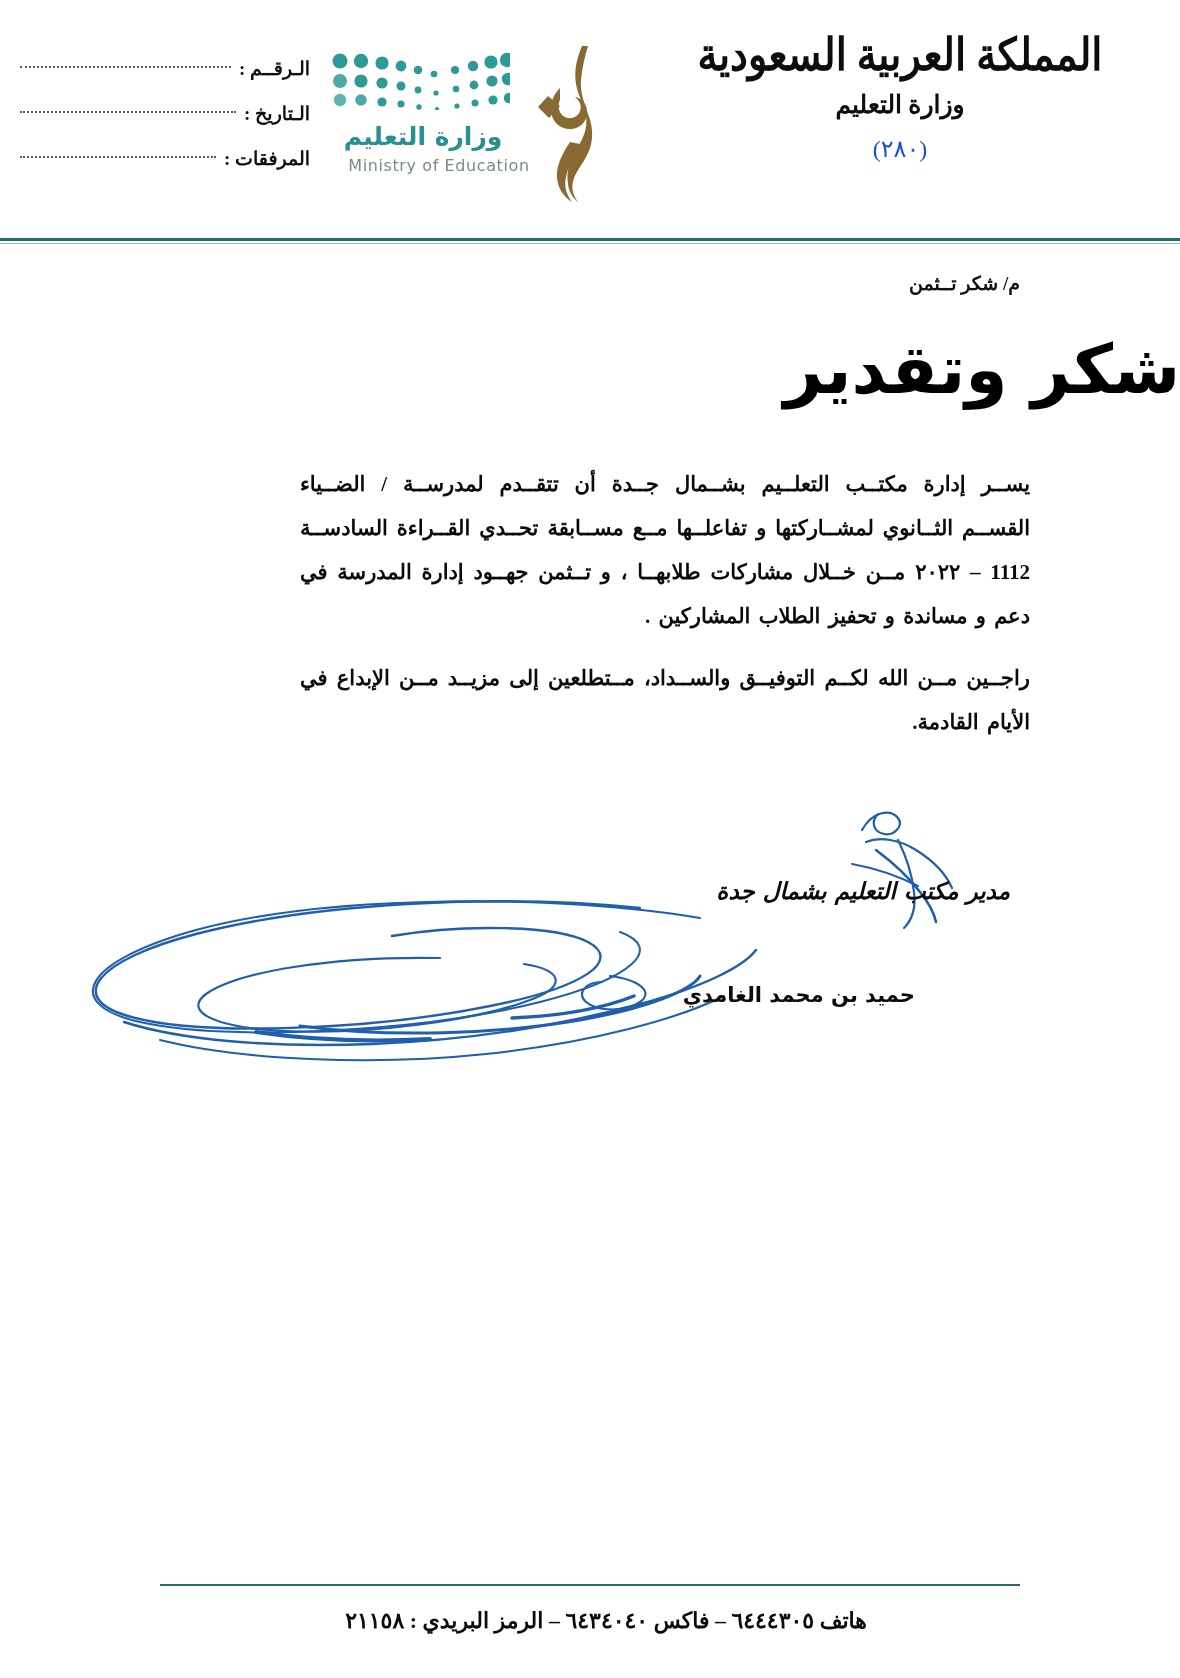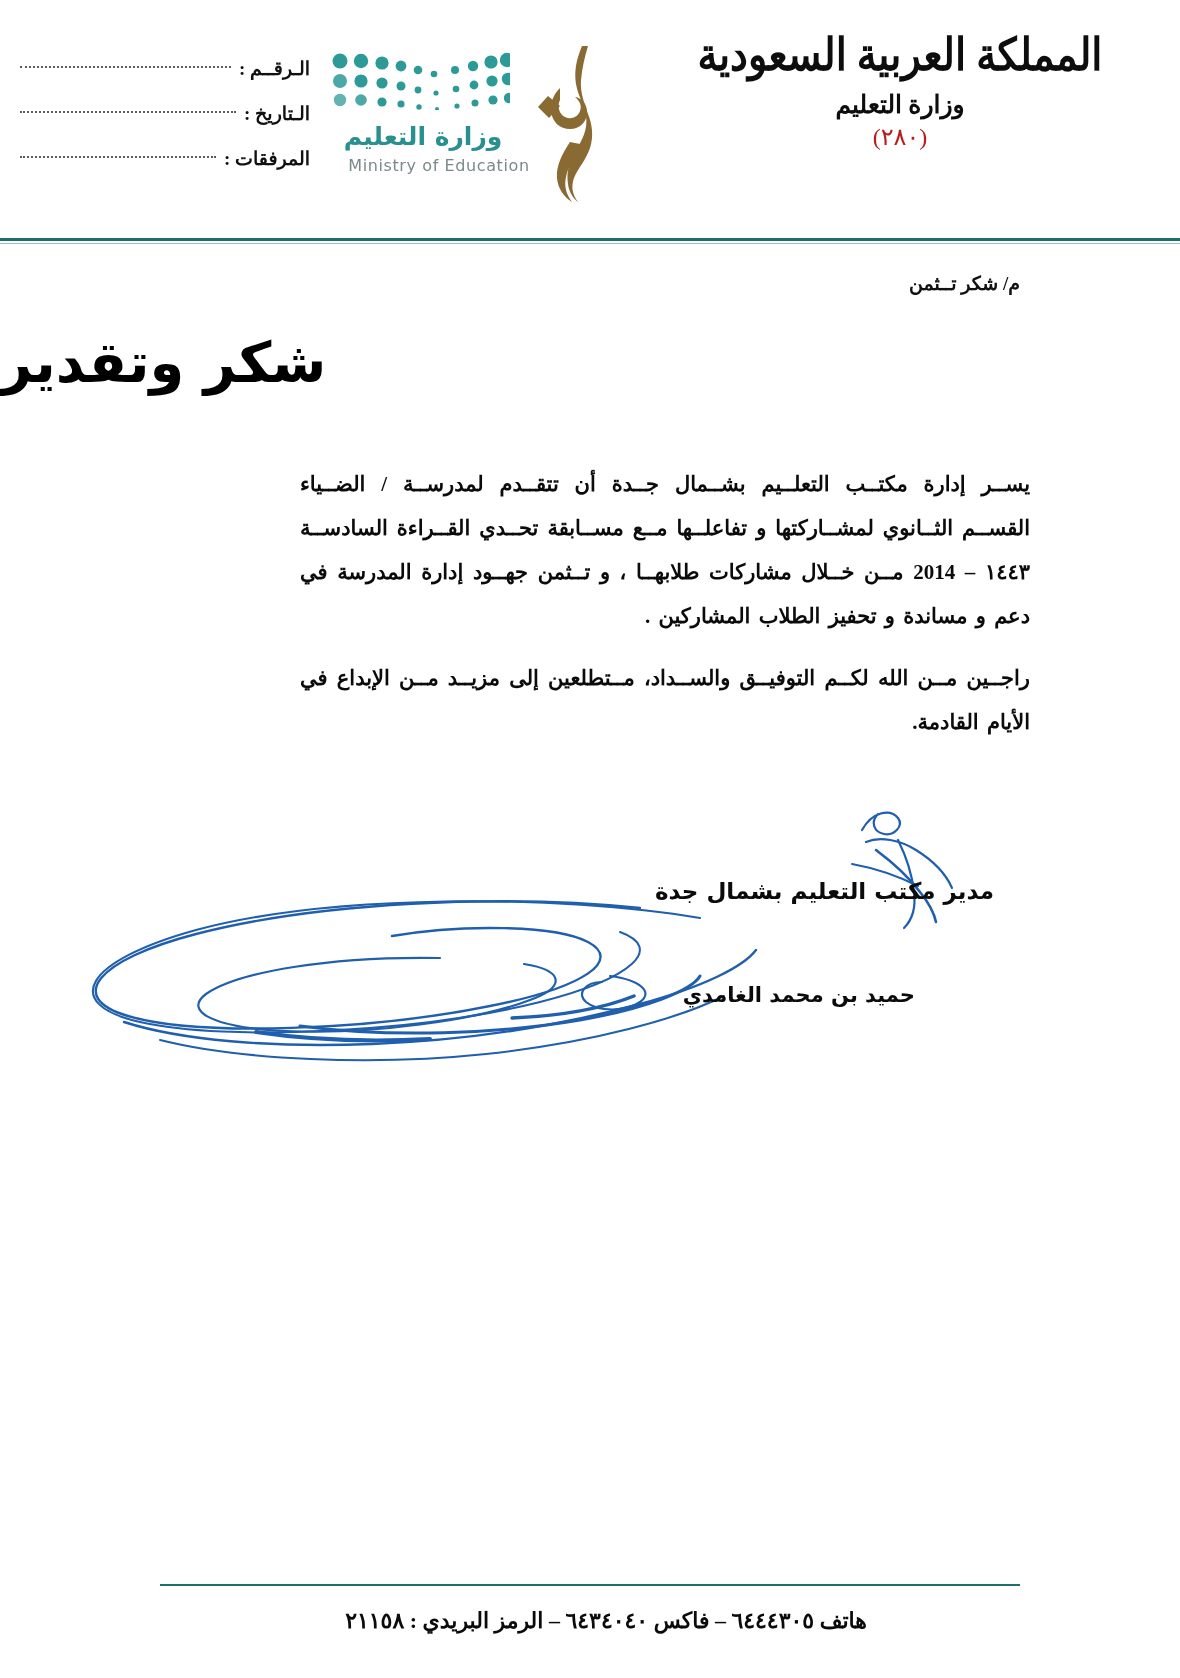--- a/index.html
+++ b/index.html
@@ -127,25 +127,25 @@
     transform-origin: center top;
   }
   .gov-ministry {
     margin-top: 16px;
     font-family: "Liberation Serif", "DejaVu Serif", serif;
     font-size: 25px;
     font-weight: 600;
     color: #0d0d0d;
   }
   .gov-code {
-    margin-top: 4px;
+    margin-top: 16px;
     font-family: "Liberation Serif", "DejaVu Serif", serif;
     font-size: 24px;
     font-weight: 500;
-    color: #b91c1c;
+    color: #1d4ed8;
   }
   .gov-dept {
     margin-top: 4px;
     font-family: "Liberation Serif", "DejaVu Serif", serif;
     font-size: 23px;
     font-weight: 600;
     color: #0d0d0d;
   }
 
   
@@ -175,23 +175,23 @@
     font-size: 19px;
     font-weight: 600;
     color: #111111;
     direction: rtl;
   }
   .doc-title {
     position: absolute;
     top: 330px;
     left: 0;
     width: 1180px;
-    text-align: left;
+    text-align: right;
     font-family: "DejaVu Sans", sans-serif;
-    font-size: 56px;
+    font-size: 68px;
     font-weight: 700;
     color: #000000;
     direction: rtl;
     letter-spacing: -1px;
   }
 
   .body-text {
     position: absolute;
     top: 462px;
     right: 150px;
@@ -216,28 +216,29 @@
   .sign-area {
     position: absolute;
     top: 790px;
     left: 0;
     width: 1180px;
     height: 300px;
   }
   .sign-title {
     position: absolute;
     top: 88px;
-    right: 186px;
+    right: 170px;
     font-family: "DejaVu Sans", sans-serif;
     font-size: 23px;
     font-weight: 700;
     color: #0b0b0b;
     direction: rtl;
     letter-spacing: -0.5px;
     z-index: 3;
+    font-style: italic;
   }
   .sign-name {
     position: absolute;
     top: 193px;
     right: 265px;
     font-family: "DejaVu Sans", sans-serif;
     font-size: 21px;
     font-weight: 700;
     color: #0b0b0b;
     direction: rtl;
@@ -364,21 +365,21 @@
   </div>
 
   <div class="header-rule"></div>
   <div class="header-rule-thin"></div>
 
   <div class="subject">م/ شكر تــثمن</div>
 
   <div class="doc-title">شكر وتقدير</div>
 
   <div class="body-text">
-    <p class="para p1">يســر إدارة مكتــب التعلــيم بشــمال جــدة أن تتقــدم لمدرســة / الضــياء القســم الثــانوي  لمشــاركتها و تفاعلــها مــع مســابقة تحــدي القــراءة السادســة ١٤٤٣ – 2014  مــن خــلال مشاركات طلابهــا ، و تــثمن جهــود إدارة المدرسة في دعم و مساندة و تحفيز الطلاب المشاركين .</p>
+    <p class="para p1">يســر إدارة مكتــب التعلــيم بشــمال جــدة أن تتقــدم لمدرســة / الضــياء القســم الثــانوي  لمشــاركتها و تفاعلــها مــع مســابقة تحــدي القــراءة السادســة 1112 – ٢٠٢٢  مــن خــلال مشاركات طلابهــا ، و تــثمن جهــود إدارة المدرسة في دعم و مساندة و تحفيز الطلاب المشاركين .</p>
     <p class="para p2">راجــين مــن الله لكــم التوفيــق والســداد، مــتطلعين إلى مزيــد مــن الإبداع في الأيام القادمة.</p>
   </div>
 
   <div class="sign-area">
 
     <svg class="signature-svg" viewBox="0 0 1180 300">
       <g fill="none" stroke="#1f5fae" stroke-linecap="round" stroke-linejoin="round">
 
         <path d="M862 40 C872 22 890 18 898 28 C904 36 894 46 884 44 C874 42 870 32 878 24" stroke-width="2.2"></path>
         <path d="M866 52 C880 46 900 50 916 60 C932 70 946 84 952 98" stroke-width="2.2"></path>

